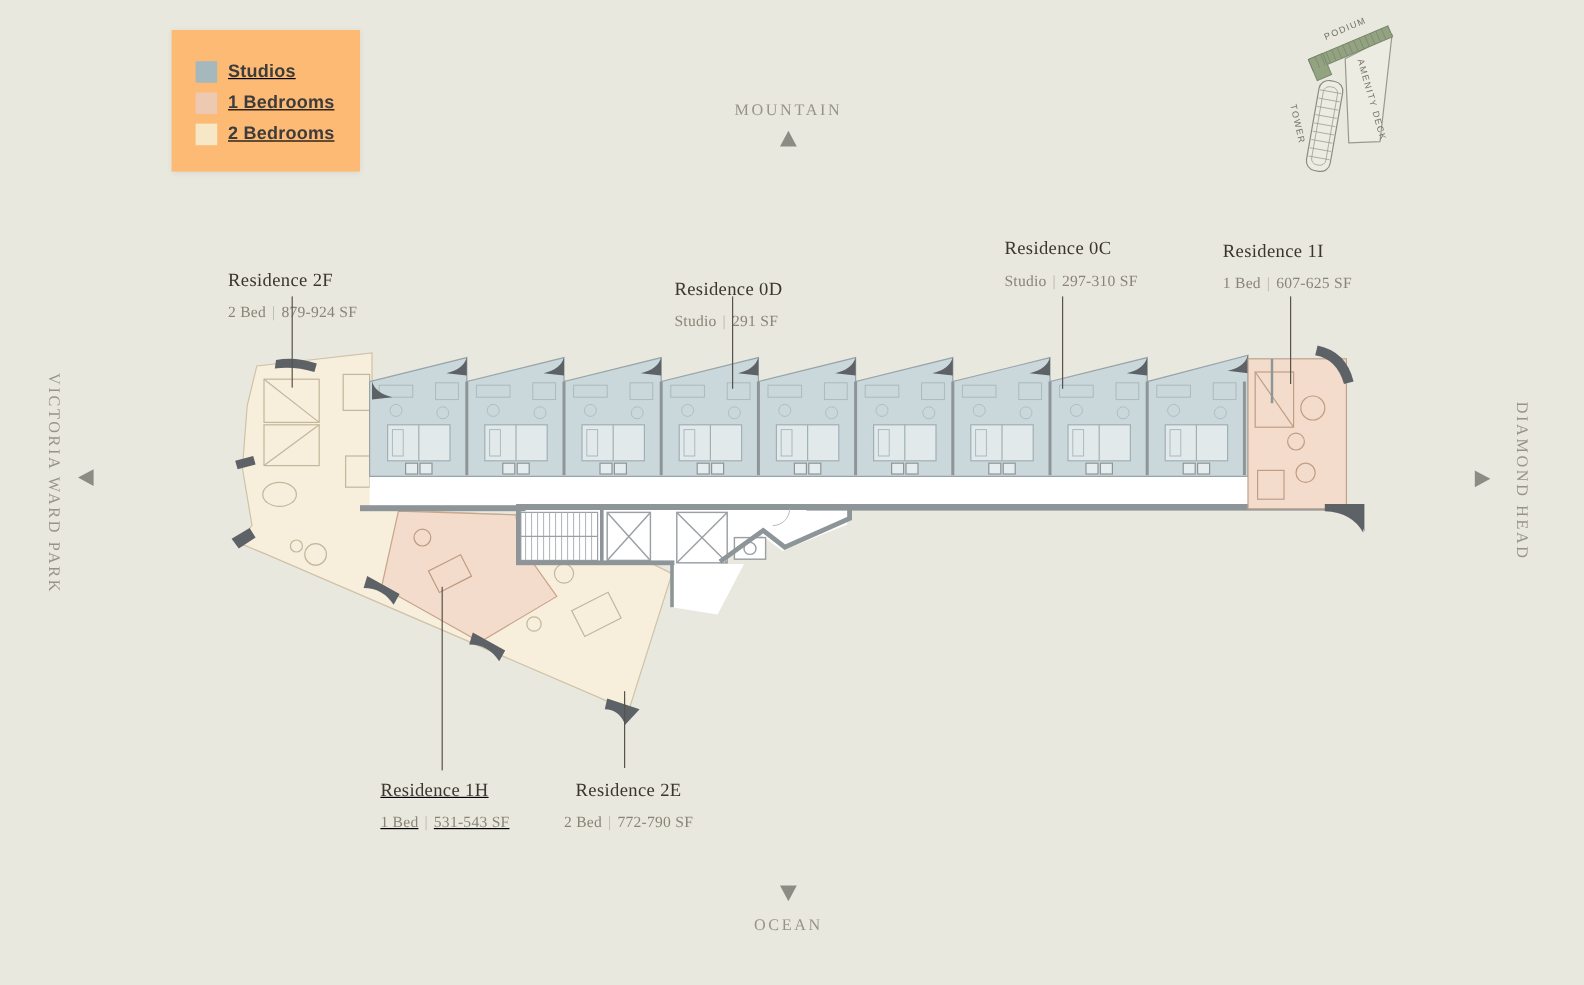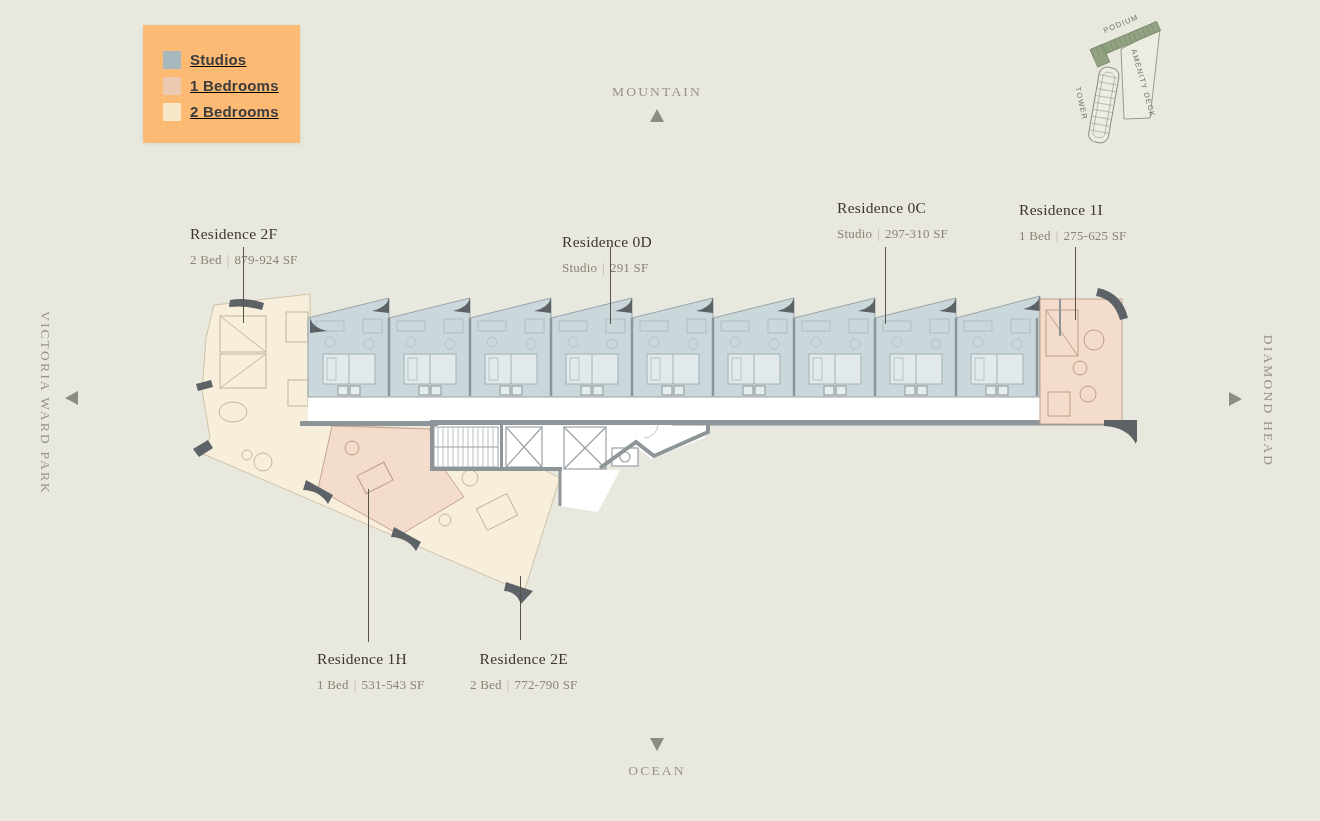--- a/index.html
+++ b/index.html
@@ -223,25 +223,25 @@
   <div class="leader" style="left:610px;top:247px;height:77px;"></div>
 
   <div class="res" style="left:837px;top:199px;">
     <div class="res-title">Residence 0C</div>
     <div class="res-sub"><span>Studio</span><span class="sep">|</span><span>297-310 SF</span></div>
   </div>
   <div class="leader" style="left:885px;top:247px;height:77px;"></div>
 
   <div class="res" style="left:1019px;top:201px;">
     <div class="res-title">Residence 1I</div>
-    <div class="res-sub"><span>1 Bed</span><span class="sep">|</span><span>275-625 SF</span></div>
+    <div class="res-sub"><span>1 Bed</span><span class="sep">|</span><span>607-625 SF</span></div>
   </div>
   <div class="leader" style="left:1075px;top:247px;height:73px;"></div>
 
-  <div class="res" style="left:317px;top:650px;">
+  <div class="res" style="left:317px;top:650px;text-decoration:underline;">
     <div class="res-title">Residence 1H</div>
     <div class="res-sub"><span>1 Bed</span><span class="sep">|</span><span>531-543 SF</span></div>
   </div>
   <div class="leader" style="left:368px;top:489px;height:153px;"></div>
 
   <div class="res" style="left:470px;top:650px;text-align:center;">
     <div class="res-title">Residence 2E</div>
     <div class="res-sub"><span>2 Bed</span><span class="sep">|</span><span>772-790 SF</span></div>
   </div>
   <div class="leader" style="left:520px;top:576px;height:64px;"></div>

